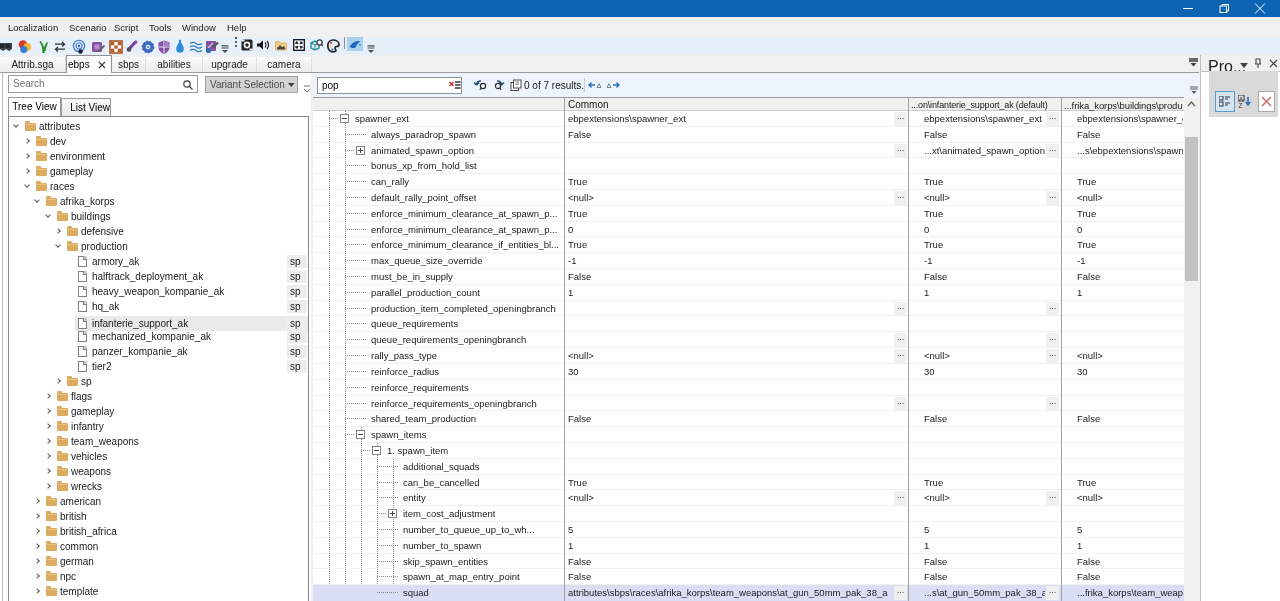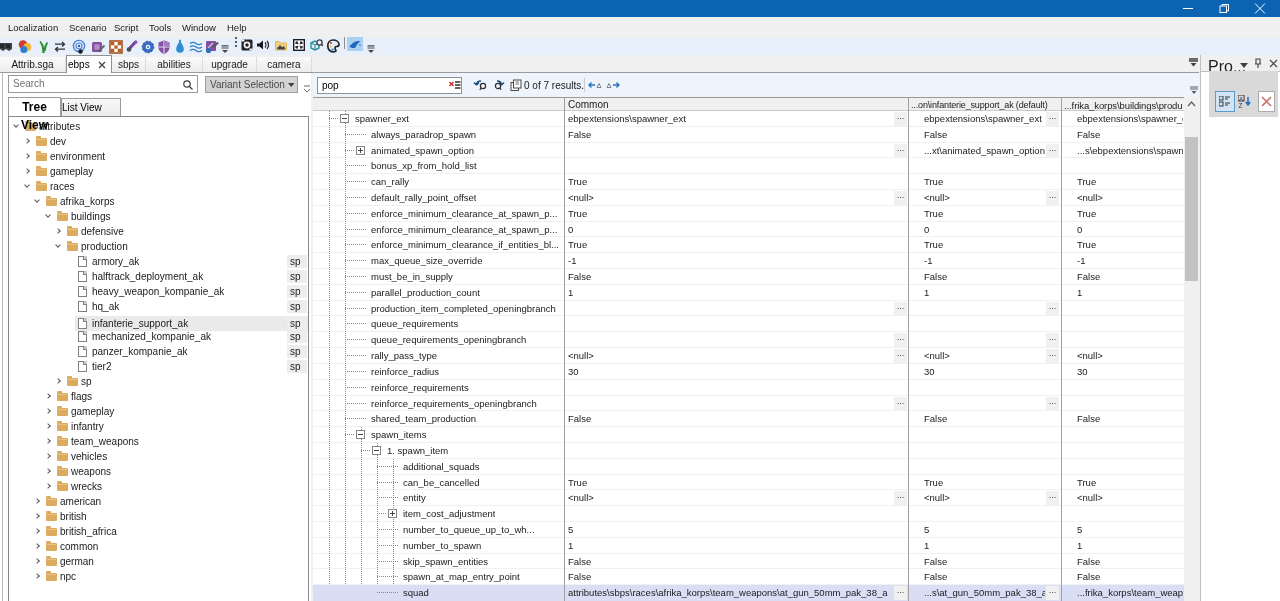--- a/index.html
+++ b/index.html
@@ -184,22 +184,22 @@
       <circle cx="5" cy="5" r="3.2" fill="none" stroke="#404040" stroke-width="1.2"></circle>
       <line x1="7.5" y1="7.5" x2="10.5" y2="10.5" stroke="#404040" stroke-width="1.2"></line>
     </svg>
 <div class="ab" style="left:205px;top:3px;width:93px;height:17px;background:#d3d3d3;border:1px solid #a0a0a0;font-size:10px;color:#4a4a4a;line-height:15px;padding-left:4px">Variant Selection</div>
 <svg class="ab" style="left:287px;top:9px" width="9" height="6">
       <path d="M1 1 7.5 1 4.25 5 Z" fill="#404040"></path>
     </svg>
 <svg class="ab" style="left:303px;top:12px" width="8" height="8">
       <path d="M1 1 7 1 M1 4 4 7 7 4" stroke="#6a6a6a" stroke-width="1" fill="none"></path>
     </svg>
-<div class="ab" style="left:8px;top:24px;width:53px;height:19px;background:#fff;border:1px solid #9a9a9a;border-bottom:none;font-size:12px;line-height:18px;text-align:center;z-index:2;font-weight:bold">Tree View</div>
-<div class="ab" style="left:61px;top:25px;width:60px;height:18px;background:linear-gradient(#f8f8f8,#ebebeb);border:1px solid #9a9a9a;border-bottom:none;font-size:10px;line-height:17px;text-align:left">List View</div>
+<div class="ab" style="left:8px;top:24px;width:53px;height:19px;background:#fff;border:1px solid #9a9a9a;border-bottom:none;font-size:10px;line-height:18px;text-align:center;z-index:2;font-weight:normal">Tree View</div>
+<div class="ab" style="left:61px;top:25px;width:50px;height:18px;background:linear-gradient(#f8f8f8,#ebebeb);border:1px solid #9a9a9a;border-bottom:none;font-size:10px;line-height:17px;text-align:right">List View</div>
 <div class="ab" style="left:8px;top:43px;width:301px;height:490px;background:#fff;border:1px solid #828790;overflow:hidden">
 <div class="trow" style="left:0;top:2px">
         <span class="chd" style="left:5px;top:4px"></span>
         <span class="fold" style="left:16px;top:4px"></span>
         <span class="ab" style="left:30px">attributes</span>
       </div>
 <div class="trow" style="left:0;top:17px">
         <span class="chr" style="left:16px;top:5px"></span>
         <span class="fold" style="left:27px;top:4px"></span>
         <span class="ab" style="left:41px">dev</span>
@@ -342,20 +342,25 @@
       </div>
 <div class="trow" style="left:0;top:437px">
         <span class="chr" style="left:26px;top:5px"></span>
         <span class="fold" style="left:37px;top:4px"></span>
         <span class="ab" style="left:51px">german</span>
       </div>
 <div class="trow" style="left:0;top:452px">
         <span class="chr" style="left:26px;top:5px"></span>
         <span class="fold" style="left:37px;top:4px"></span>
         <span class="ab" style="left:51px">npc</span>
+      </div>
+<div class="trow" style="left:0;top:467px">
+        <span class="chr" style="left:26px;top:5px"></span>
+        <span class="fold" style="left:37px;top:4px"></span>
+        <span class="ab" style="left:51px">template</span>
       </div>
 </div>
 </div>
 <div class="ab gridwrap" style="overflow:hidden">
 <div class="ab" style="left:0;top:0;width:886px;height:24px;background:#eef4fb"></div>
 <div class="ab" style="left:4px;top:4px;width:145px;height:17px;background:#fff;border:1px solid #919191;font-size:10px;line-height:15px;color:#000;padding-left:4px">pop</div>
 <svg class="ab" style="left:136px;top:8px" width="12" height="10">
       <path d="M0.5 1 4.5 5 M4.5 1 0.5 5" stroke="#c22f22" stroke-width="1.4"></path>
       <path d="M6 1 11.5 1 M6 4 11.5 4 M6 7 11.5 7" stroke="#2f2f2f" stroke-width="1.6"></path>
     </svg>

